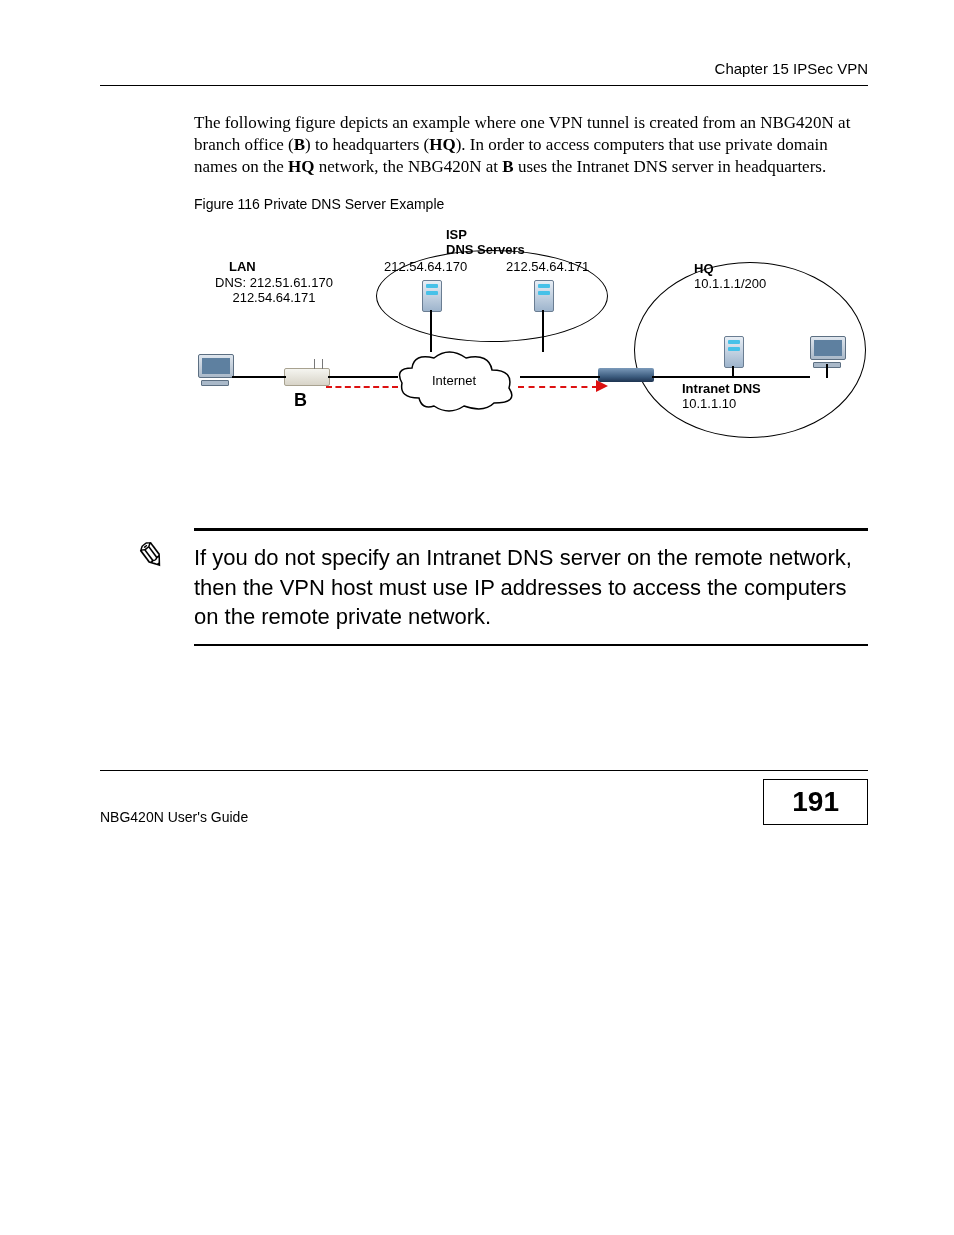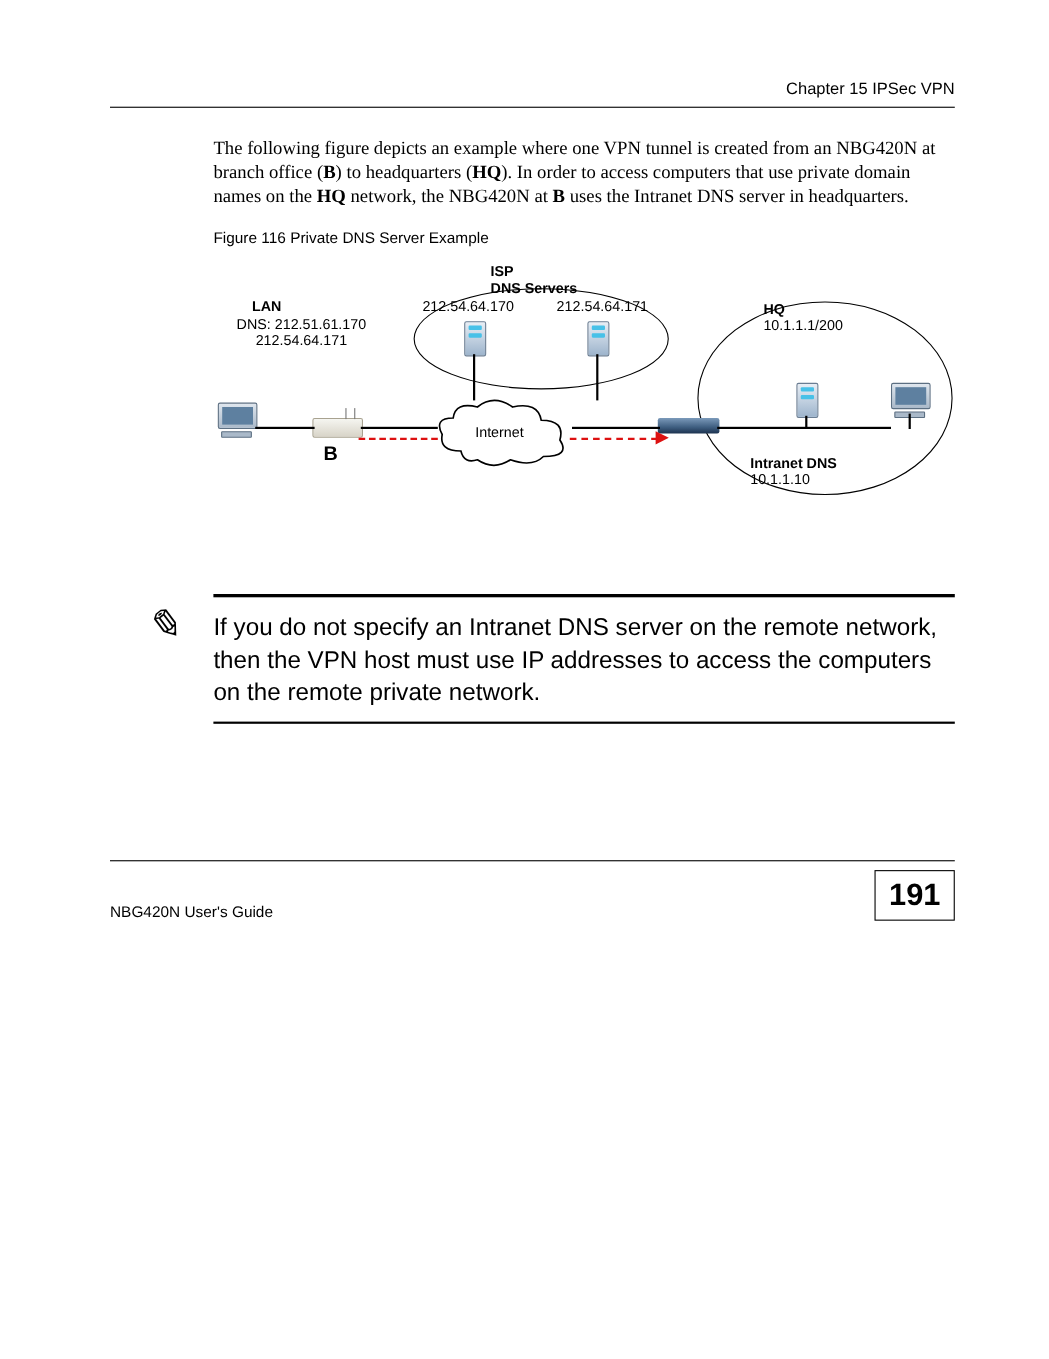--- a/index.html
+++ b/index.html
@@ -1,16 +1,16 @@
 <!DOCTYPE html>
 <html><head>
 <meta charset="utf-8">
 <style>
   html,body{margin:0;padding:0;background:#fff;color:#000;font-family:"Times New Roman",serif}
-  .page{width:954px;height:869px;position:relative;margin:16px auto;box-sizing:border-box}
+  .page{width:954px;height:869px;position:relative;margin:4px auto;box-sizing:border-box}
   .header{position:absolute;top:56px;left:100px;right:86px}
   .header .chapter{text-align:right;font-family:Arial,Helvetica,sans-serif;font-size:15px}
   .header hr{margin-top:8px;border:none;border-top:1px solid #000}
   .body{position:absolute;top:108px;left:194px;right:86px}
   .para{font-size:17px;line-height:1.3;margin:0 0 18px 0}
   .figcap{font-family:Arial,Helvetica,sans-serif;font-size:14px;margin:14px 0 6px 0}
   .figcap-bold{font-weight:normal}
   .figure{position:relative;width:674px;height:250px;margin-bottom:40px}
   .fig-label{position:absolute;font-family:Arial,Helvetica,sans-serif;font-size:13px;text-align:left;line-height:1.15}
   .fig-label b{font-weight:bold}
@@ -34,21 +34,21 @@
   .arrowhead{position:absolute;width:0;height:0;border-top:6px solid transparent;border-bottom:6px solid transparent;border-left:12px solid #d11}
   .note-block{position:absolute;top:524px;left:194px;right:86px}
   .note-rule{border:none;border-top:3px solid #000;margin:0 0 12px 0}
   .note-rule-bottom{border:none;border-top:2px solid #000;margin:12px 0 0 0}
   .note-text{font-family:Arial,Helvetica,sans-serif;font-size:22px;line-height:1.35}
   .note-icon{position:absolute;left:-62px;top:6px;font-size:38px;font-style:italic;font-family:"Segoe Script","Comic Sans MS",cursive}
   .footer{position:absolute;left:100px;right:86px;bottom:48px}
   .footer hr{border:none;border-top:1px solid #000;margin:0 0 8px 0}
   .footer-row{display:flex;justify-content:space-between;align-items:flex-end}
   .footer-guide{font-family:Arial,Helvetica,sans-serif;font-size:14px}
-  .page-num-box{border:1px solid #000;padding:6px 12px;font-family:Arial,Helvetica,sans-serif;font-weight:bold;font-size:28px}
+  .page-num-box{border:1px solid #000;padding:6px 28px;font-family:Arial,Helvetica,sans-serif;font-weight:bold;font-size:28px}
 </style>
 </head>
 <body>
 
 <div class="page">
 
   <div class="header">
     <div class="chapter">Chapter 15 IPSec VPN</div>
     <hr>
   </div>
@@ -98,21 +98,21 @@
       <div class="fig-label" style="left:500px;top:44px;width:110px">
         <b>HQ</b><br>
         <span>10.1.1.1/200</span>
       </div>
       <div class="switch-icon" style="left:404px;top:150px"></div>
       <div class="server-icon" style="left:530px;top:118px"></div>
       <div class="pc-icon" style="left:616px;top:118px">
           <div class="mon"></div>
           <div class="kb"></div>
         </div>
-      <div class="fig-label" style="left:488px;top:184px;width:110px">
+      <div class="fig-label" style="left:488px;top:164px;width:110px">
         <b>Intranet DNS</b><br>
         <span>10.1.1.10</span>
       </div>
 
       <div class="solid-line" style="left:38px;top:158px;width:54px"></div>
       <div class="solid-line" style="left:134px;top:158px;width:70px"></div>
       <div class="solid-line" style="left:236px;top:92px;width:1.5px;height:42px"></div>
       <div class="solid-line" style="left:348px;top:92px;width:1.5px;height:42px"></div>
       <div class="solid-line" style="left:326px;top:158px;width:80px"></div>
       <div class="solid-line" style="left:458px;top:158px;width:158px"></div>

